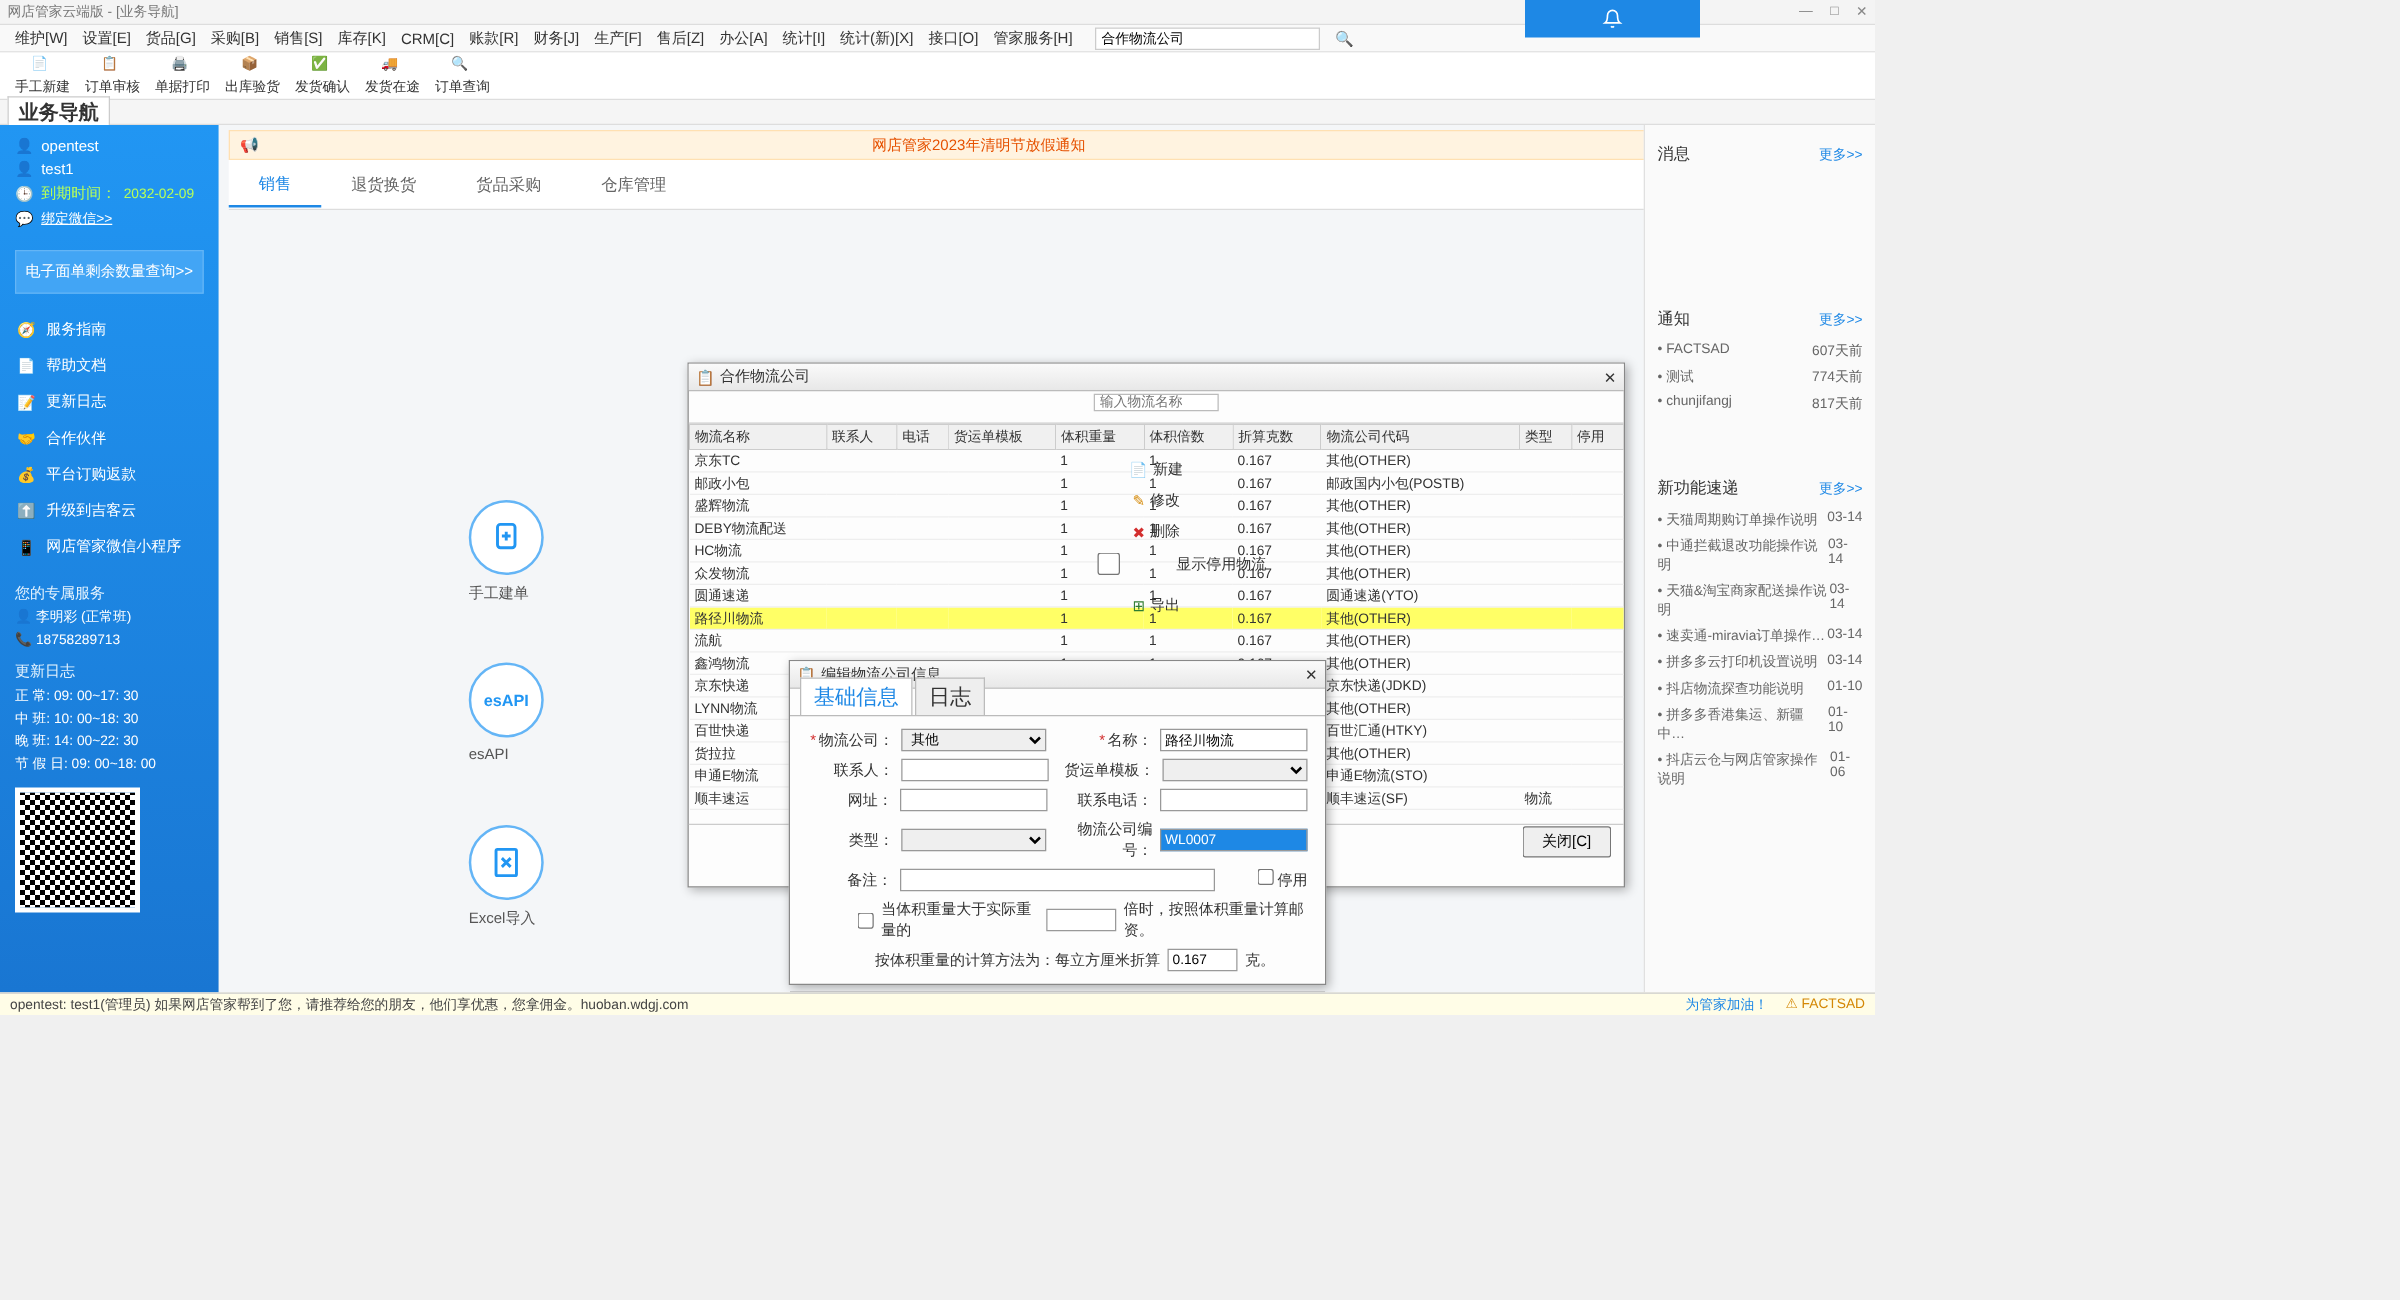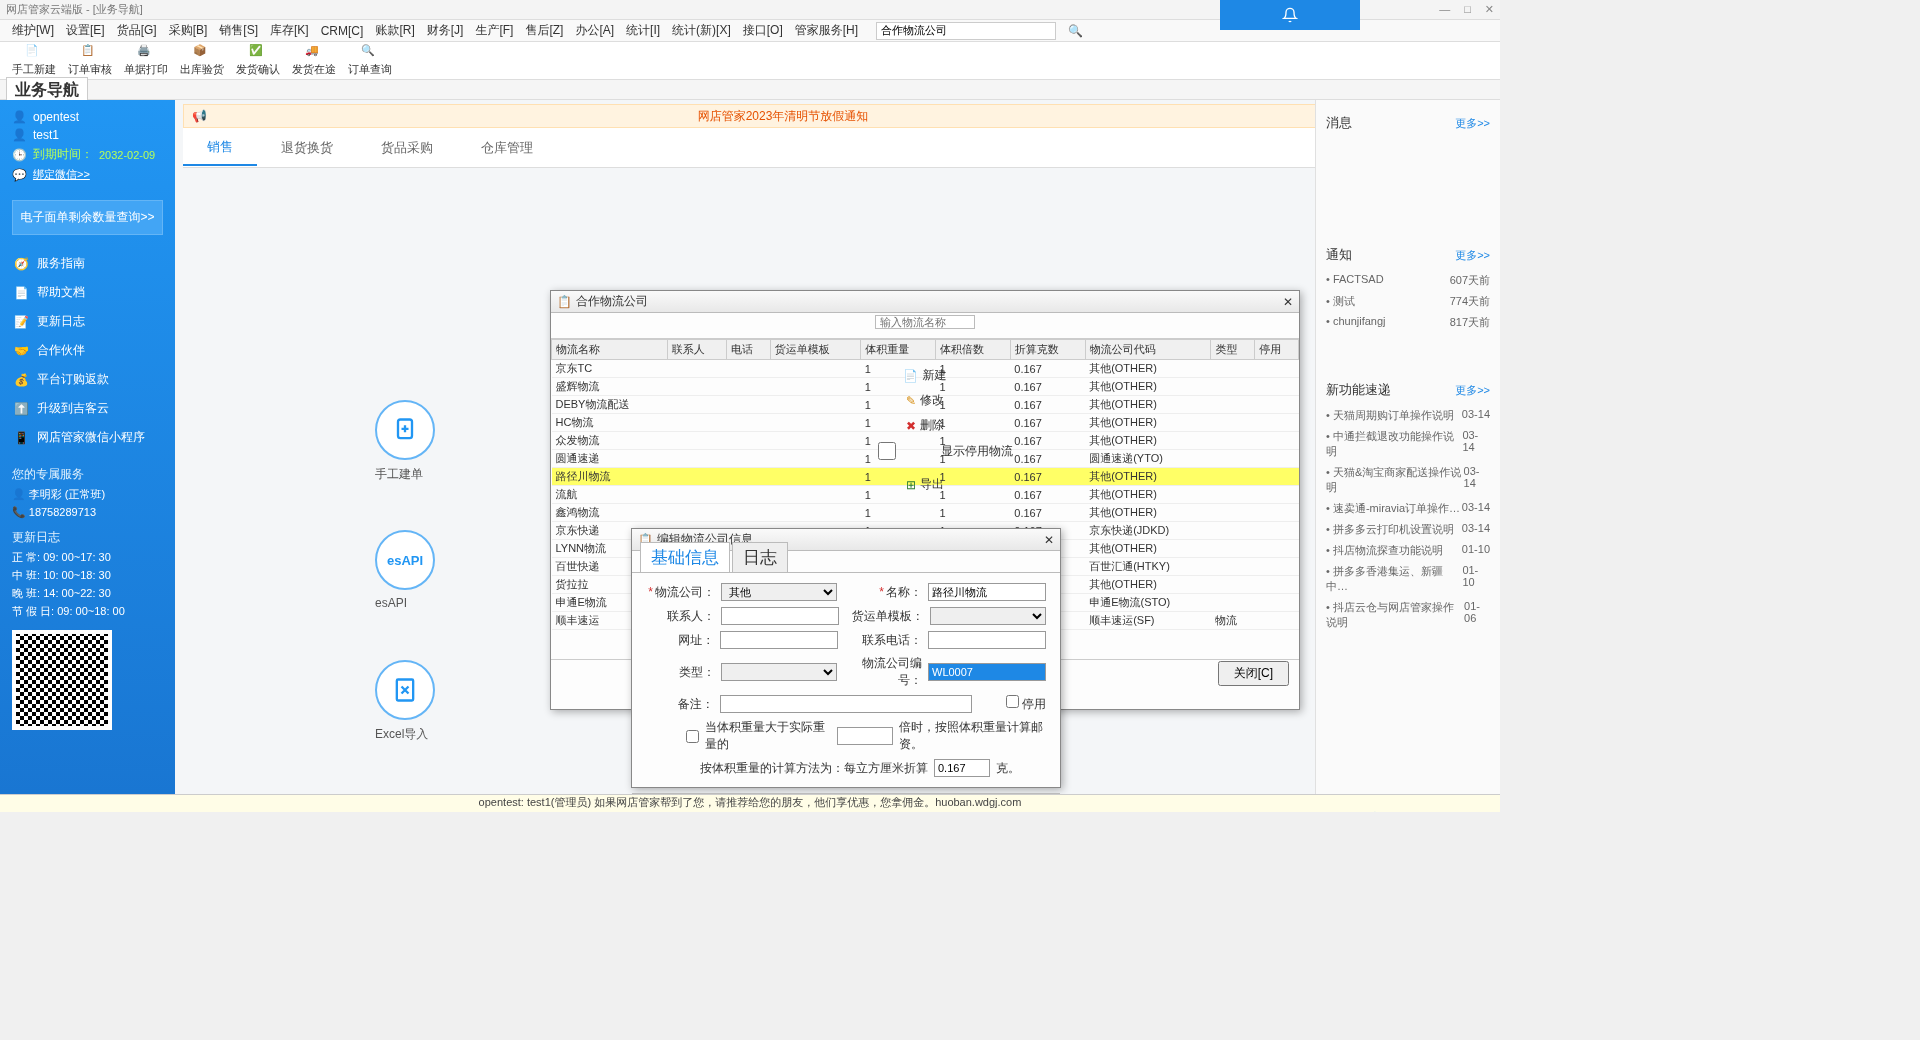--- a/index.html
+++ b/index.html
@@ -91,21 +91,21 @@
 .m2 .frow { display:flex; align-items:center; margin-bottom:6px; gap:6px; font-size:12px; }
 .m2 .frow label { width:70px; text-align:right; }
 .m2 .frow label.req::before { content:"*"; color:#d32f2f; margin-right:2px; }
 .m2 .frow input[type=text], .m2 .frow select { width:118px; height:18px; border:1px solid #999; font-size:11px; padding:0 3px; }
 .m2 .frow input.long { width:326px; }
 .m2 .frow input.sel { background:#1e88e5; color:#fff; }
 .m2 .frow input.sm { width:56px; }
 .m2 .btns { height:30px; display:flex; align-items:center; justify-content:flex-end; gap:14px; padding:0 16px; border-top:1px solid #bbb; }
 
 
-.status { position:absolute; left:0; right:0; bottom:0; height:18px; background:#fffde7; border-top:1px solid #ccc; display:flex; align-items:center; font-size:11px; padding:0 8px; color:#444;flex-direction:column; }
+.status { position:absolute; left:0; right:0; bottom:0; height:18px; background:#fffde7; border-top:1px solid #ccc; display:flex; align-items:center; font-size:11px; padding:0 8px; color:#444; }
 .status .s-right { margin-left:auto; display:flex; gap:14px; }
 </style>
 </head>
 <body>
 
 <div class="titlebar">
   <span>网店管家云端版 - [业务导航]</span>
   <div class="bell-area">
     <svg width="16" height="16" viewBox="0 0 24 24" fill="none" stroke="#fff" stroke-width="2">
         <path d="M18 8a6 6 0 10-12 0c0 7-3 9-3 9h18s-3-2-3-9"></path>
@@ -425,20 +425,32 @@
                 <td></td>
                 <td></td>
                 <td>1</td>
                 <td>1</td>
                 <td>0.167</td>
                 <td>其他(OTHER)</td>
                 <td></td>
                 <td></td>
               </tr>
               <tr>
+                <td>邮政小包</td>
+                <td></td>
+                <td></td>
+                <td></td>
+                <td>1</td>
+                <td>1</td>
+                <td>0.167</td>
+                <td>邮政国内小包(POSTB)</td>
+                <td></td>
+                <td></td>
+              </tr>
+              <tr>
                 <td>盛辉物流</td>
                 <td></td>
                 <td></td>
                 <td></td>
                 <td>1</td>
                 <td>1</td>
                 <td>0.167</td>
                 <td>其他(OTHER)</td>
                 <td></td>
                 <td></td>

